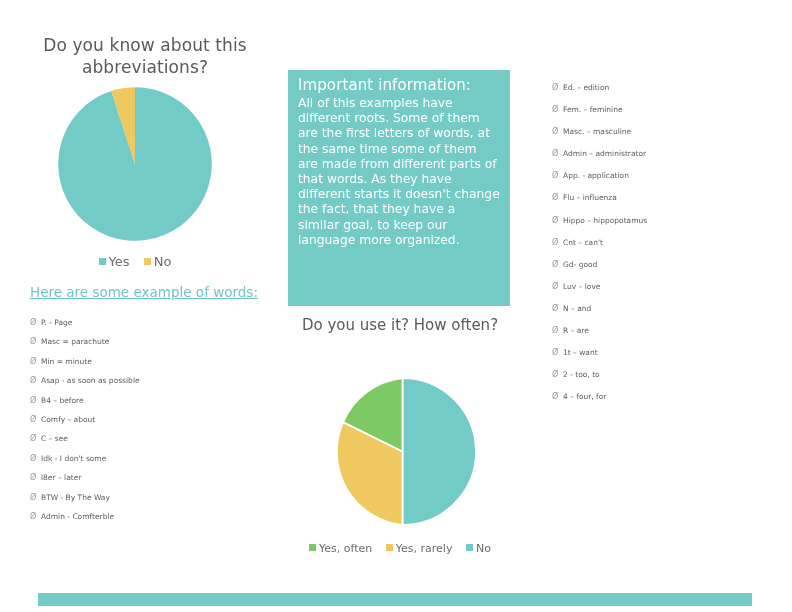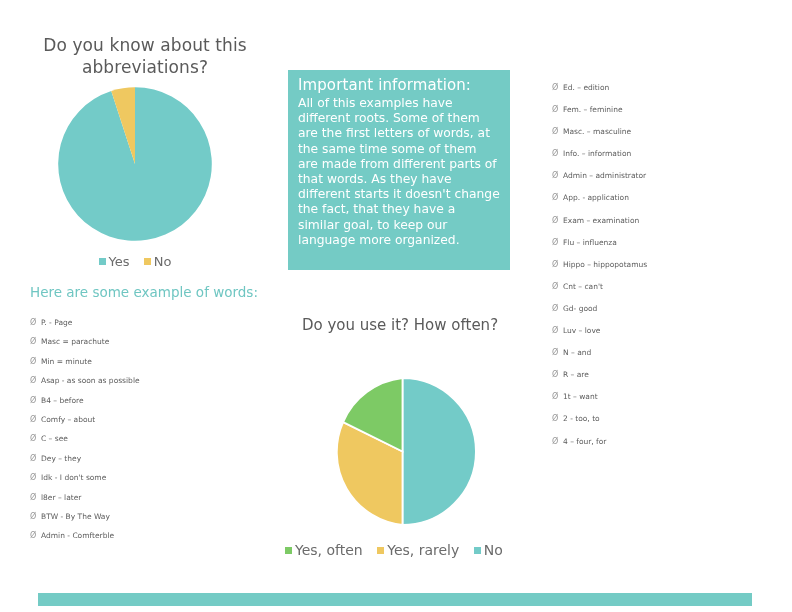--- a/index.html
+++ b/index.html
@@ -72,21 +72,21 @@
     margin-right: 3px;
     vertical-align: 1px;
   }
 
   
   #info-box {
     position: absolute;
     left: 288px;
     top: 40px;
     width: 222px;
-    height: 200px;
+    height: 236px;
     background: #74CBC5;
     box-sizing: border-box;
     padding: 6px 10px 0 10px;
   }
   #info-title {
     font-size: 15px;
     line-height: 19px;
     color: #ffffff;
     margin-bottom: 1px;
     letter-spacing: 0.1px;
@@ -99,20 +99,21 @@
 
   
   #examples-heading {
     position: absolute;
     left: 30px;
     top: 254px;
     width: 240px;
     font-size: 13.5px;
     line-height: 17px;
     color: #6FC6C2;
+    text-decoration: underline;
   }
   #list-left {
     position: absolute;
     left: 30px;
     top: 288px;
     width: 250px;
   }
   #list-right {
     position: absolute;
     left: 552px;
@@ -151,21 +152,22 @@
     left: 326px;
     top: 345px;
     width: 153px;
     height: 153px;
   }
   #legend-bottom {
     position: absolute;
     left: 280px;
     top: 512px;
     width: 240px;
-    font-size: 14px;
+    text-align: center;
+    font-size: 11px;
     color: #6b6b6b;
     white-space: nowrap;
   }
 
   
   #accent-bar {
     position: absolute;
     left: 38px;
     top: 563px;
     width: 714px;
@@ -205,35 +207,32 @@
   <div id="examples-heading">Here are some example of words:</div>
 
   <div id="list-left">
       <span class="abbr-item"><span class="bullet">Ø</span><span>P. - Page</span></span>
       <span class="abbr-item"><span class="bullet">Ø</span><span>Masc = parachute</span></span>
       <span class="abbr-item"><span class="bullet">Ø</span><span>Min = minute</span></span>
       <span class="abbr-item"><span class="bullet">Ø</span><span>Asap - as soon as possible</span></span>
       <span class="abbr-item"><span class="bullet">Ø</span><span>B4 – before</span></span>
       <span class="abbr-item"><span class="bullet">Ø</span><span>Comfy – about</span></span>
       <span class="abbr-item"><span class="bullet">Ø</span><span>C – see</span></span>
-      <span class="abbr-item"><span class="bullet">Ø</span><span>Dey – they</span></span>
       <span class="abbr-item"><span class="bullet">Ø</span><span>Idk - I don't some</span></span>
       <span class="abbr-item"><span class="bullet">Ø</span><span>l8er – later</span></span>
       <span class="abbr-item"><span class="bullet">Ø</span><span>BTW - By The Way</span></span>
       <span class="abbr-item"><span class="bullet">Ø</span><span>Admin - Comfterble</span></span>
     </div>
 
   <div id="list-right">
       <span class="abbr-item"><span class="bullet">Ø</span><span>Ed. – edition</span></span>
       <span class="abbr-item"><span class="bullet">Ø</span><span>Fem. – feminine</span></span>
       <span class="abbr-item"><span class="bullet">Ø</span><span>Masc. – masculine</span></span>
-      <span class="abbr-item"><span class="bullet">Ø</span><span>Info. – information</span></span>
       <span class="abbr-item"><span class="bullet">Ø</span><span>Admin – administrator</span></span>
       <span class="abbr-item"><span class="bullet">Ø</span><span>App. - application</span></span>
-      <span class="abbr-item"><span class="bullet">Ø</span><span>Exam – examination</span></span>
       <span class="abbr-item"><span class="bullet">Ø</span><span>Flu – influenza</span></span>
       <span class="abbr-item"><span class="bullet">Ø</span><span>Hippo – hippopotamus</span></span>
       <span class="abbr-item"><span class="bullet">Ø</span><span>Cnt – can't</span></span>
       <span class="abbr-item"><span class="bullet">Ø</span><span>Gd- good</span></span>
       <span class="abbr-item"><span class="bullet">Ø</span><span>Luv – love</span></span>
       <span class="abbr-item"><span class="bullet">Ø</span><span>N – and</span></span>
       <span class="abbr-item"><span class="bullet">Ø</span><span>R – are</span></span>
       <span class="abbr-item"><span class="bullet">Ø</span><span>1t – want</span></span>
       <span class="abbr-item"><span class="bullet">Ø</span><span>2 - too, to</span></span>
       <span class="abbr-item"><span class="bullet">Ø</span><span>4 – four, for</span></span>

